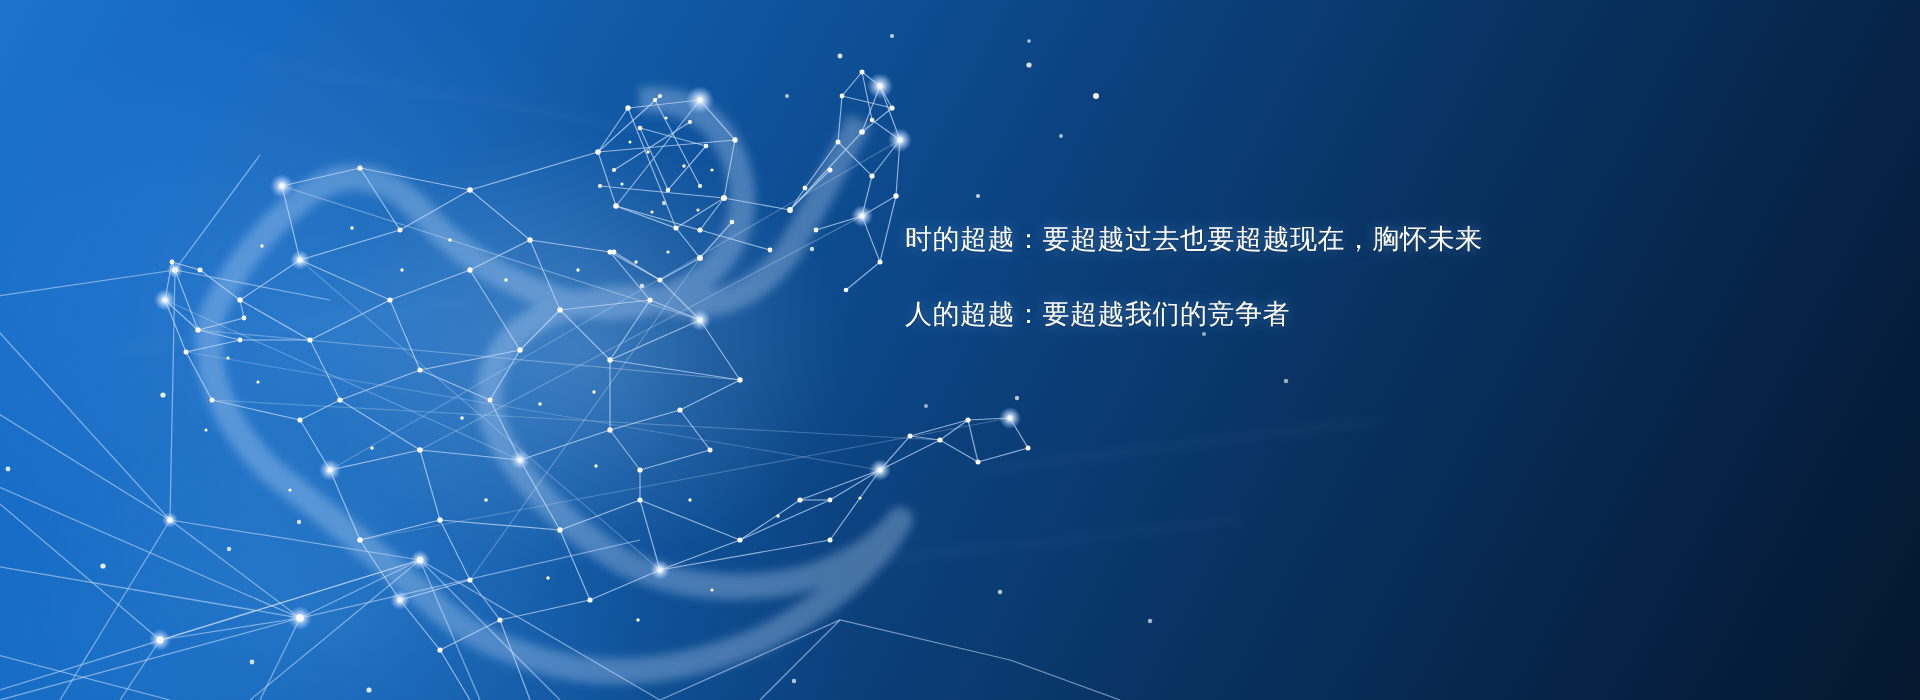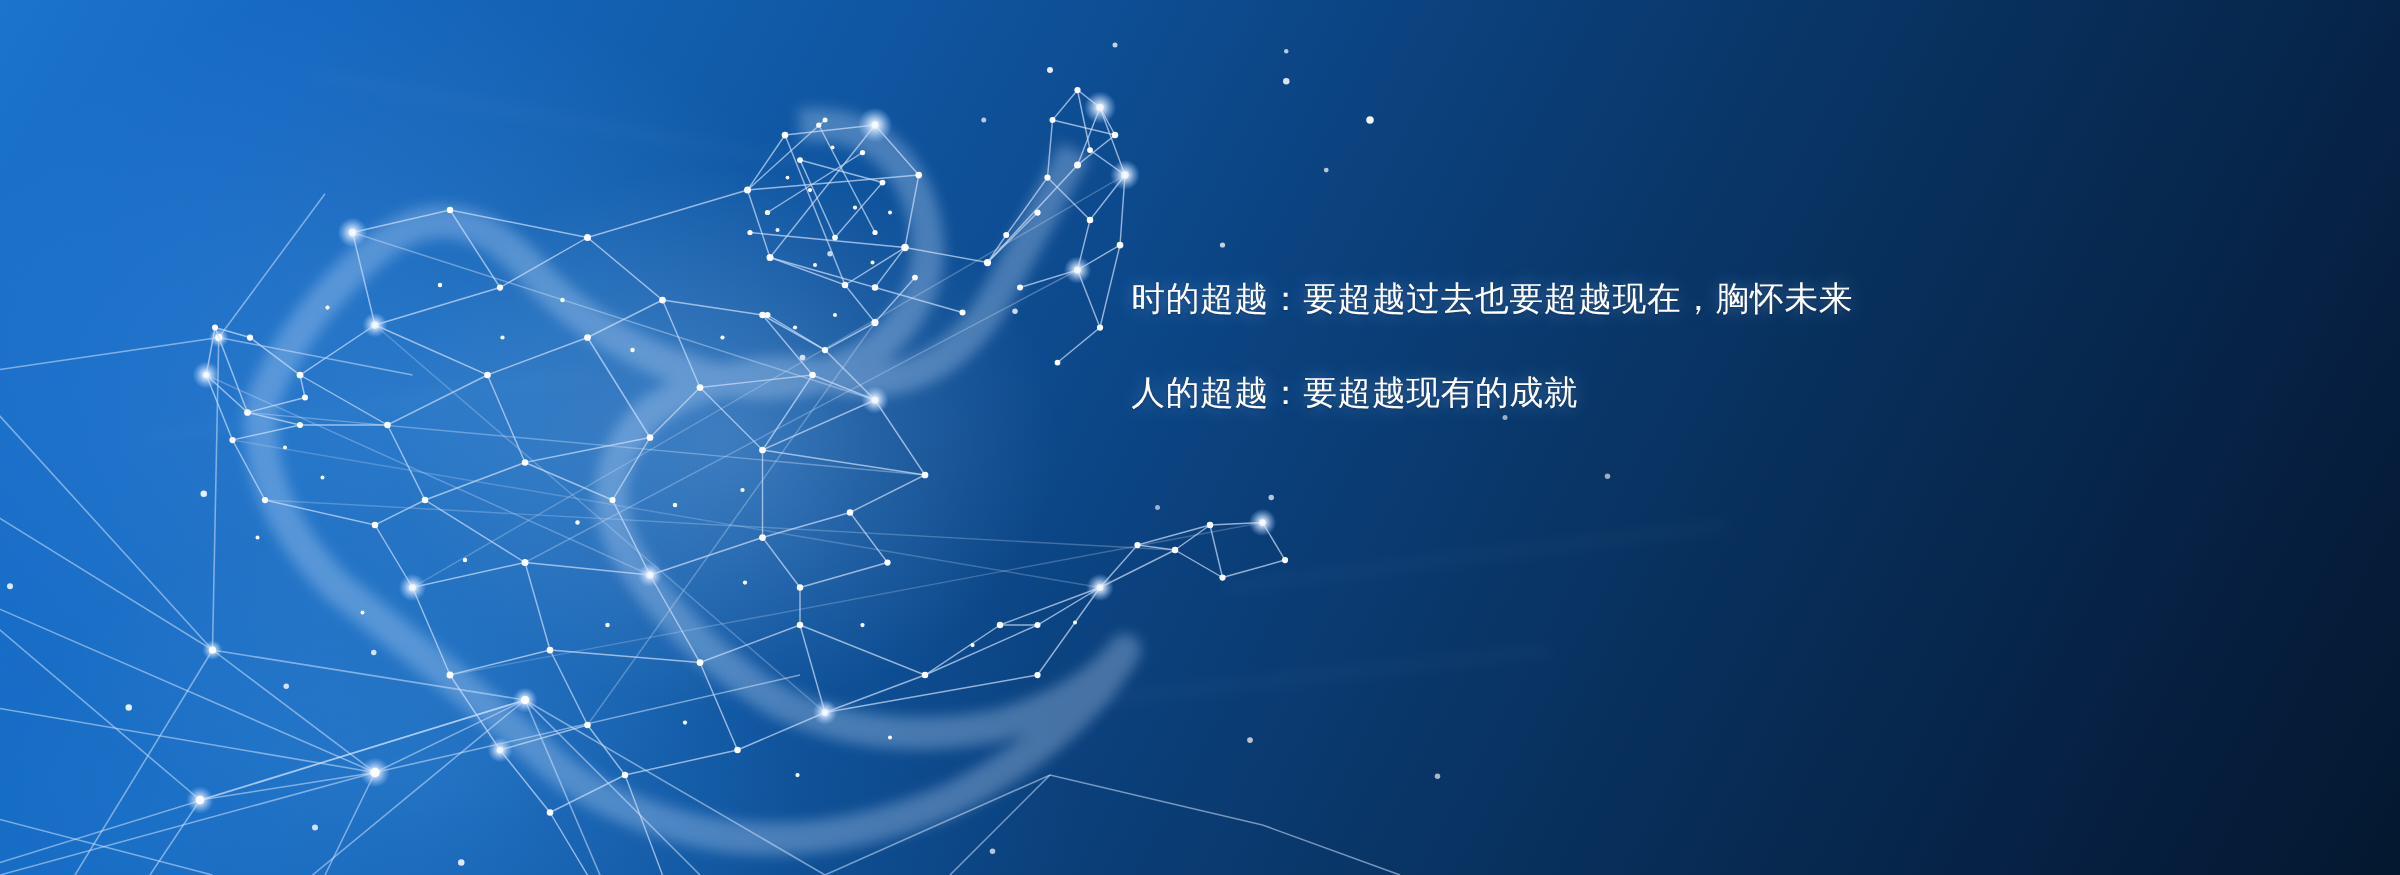--- a/index.html
+++ b/index.html
@@ -438,16 +438,16 @@
       <circle cx="880" cy="470" r="11"></circle>
       <circle cx="1010" cy="418" r="11"></circle>
       <circle cx="400" cy="600" r="10"></circle>
       <circle cx="660" cy="570" r="10"></circle>
       <circle cx="300" cy="260" r="10"></circle>
     </g>
   </svg>
 
   <div id="text-block">
     <div class="tagline">时的超越：要超越过去也要超越现在，胸怀未来</div>
-    <div class="tagline">人的超越：要超越现有的成就</div>
+    <div class="tagline">人的超越：要超越我们的竞争者</div>
   </div>
 
 </div>
 
 </body></html>

